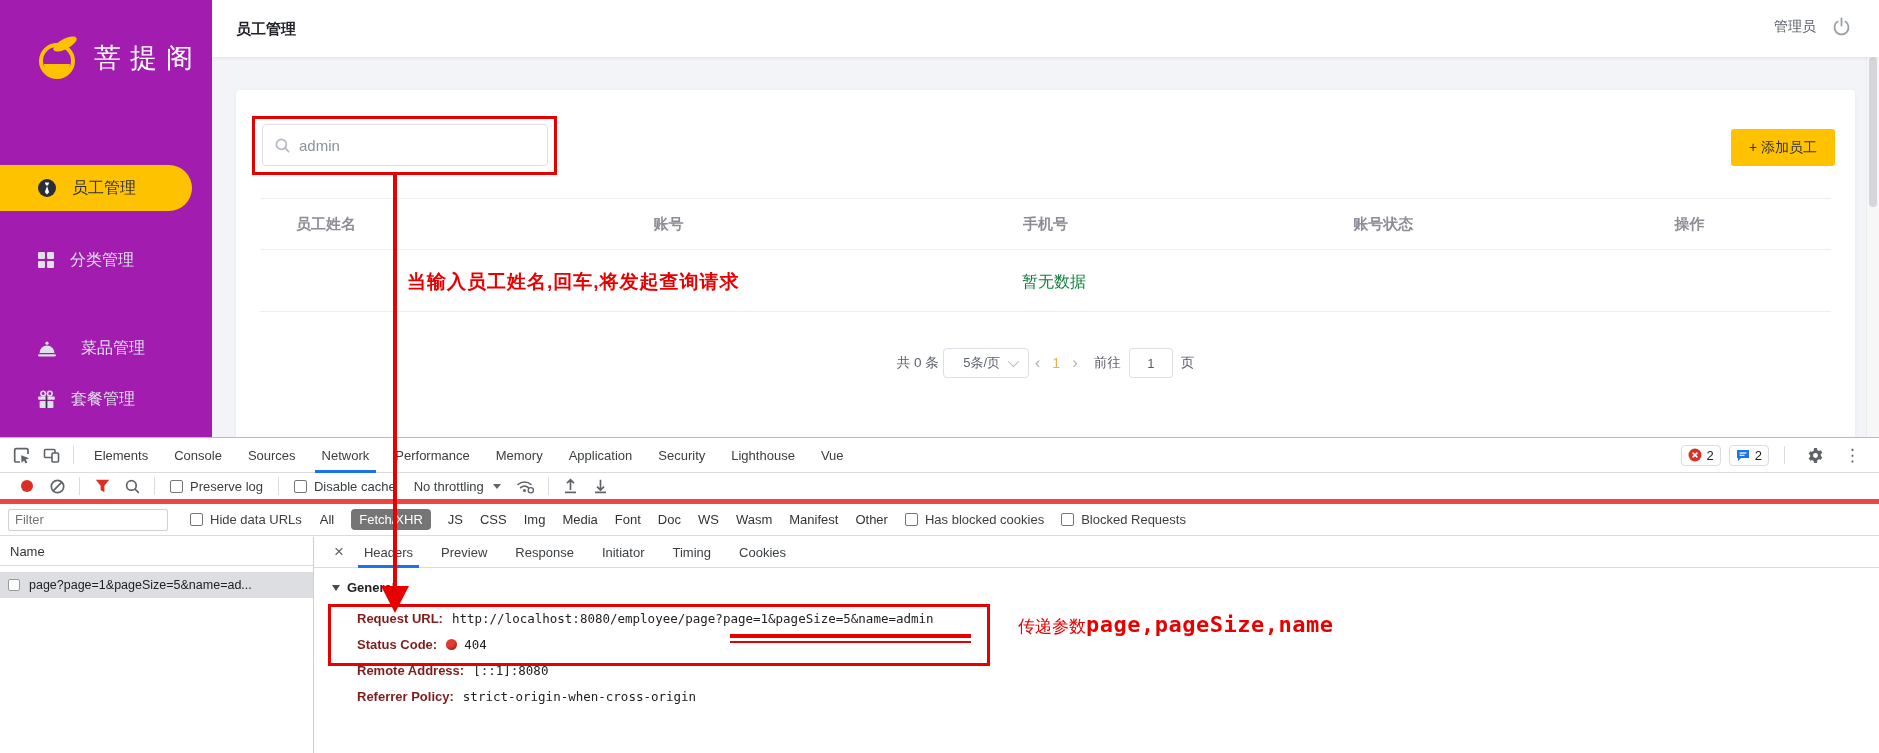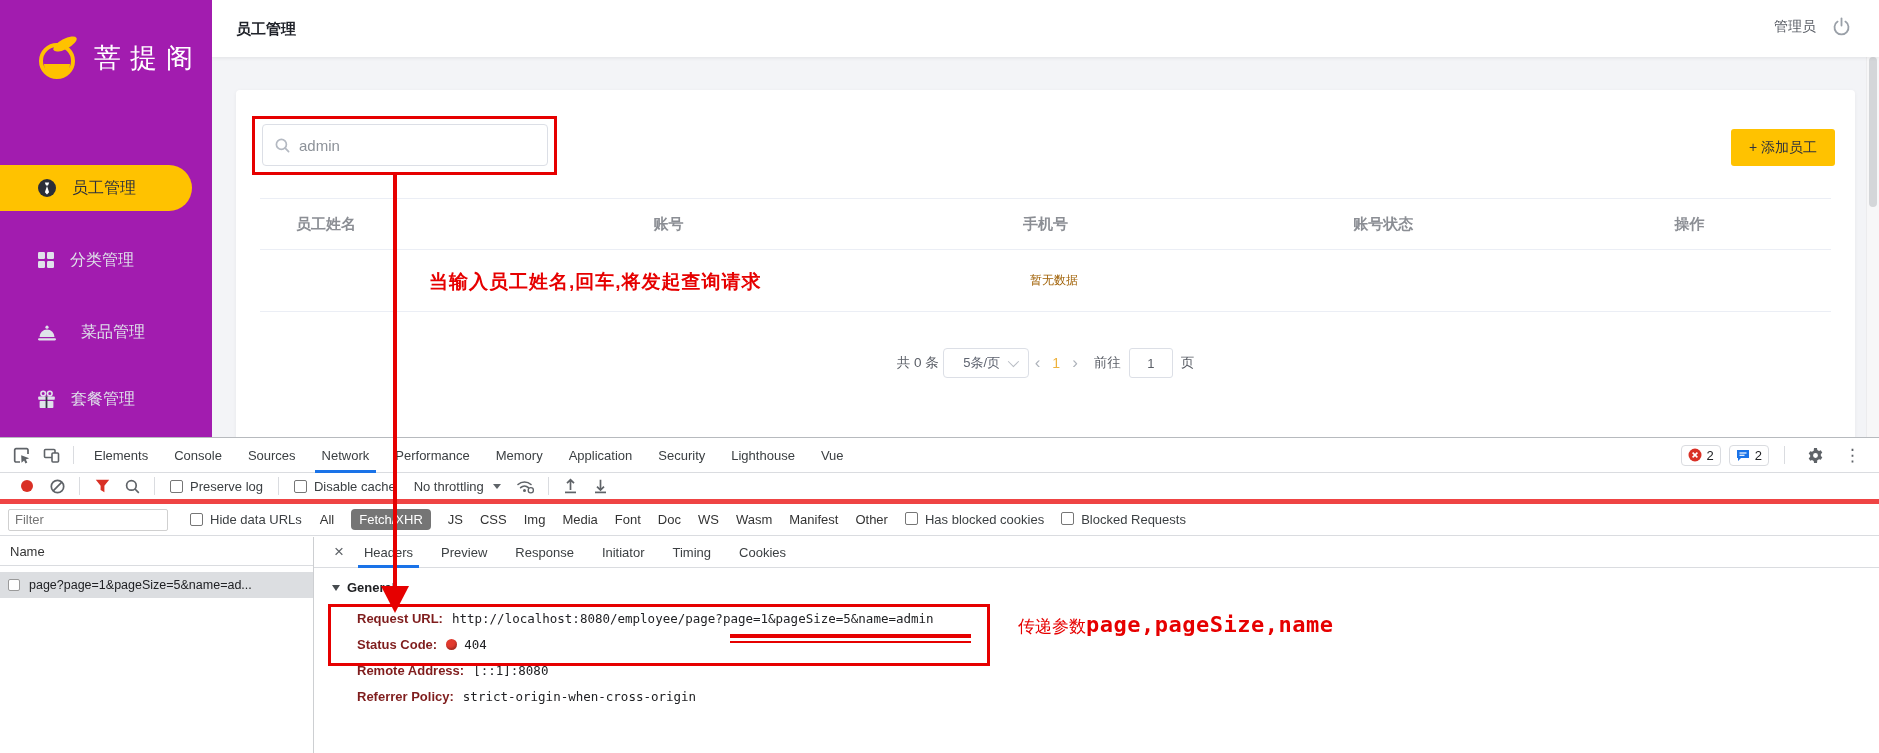--- a/index.html
+++ b/index.html
@@ -5,42 +5,42 @@
   * { margin:0; padding:0; box-sizing:border-box; }
   body { font-family:"Liberation Sans", sans-serif; background:#fff; }
   .screen { position:relative; width:1879px; height:753px; overflow:hidden; background:#fff; }
 
   
   .sidebar { position:absolute; left:0; top:0; width:212px; height:437px; background:#a21caf; z-index:2; }
   .logo { position:absolute; left:34px; top:34px; display:flex; align-items:center; gap:12px; }
   .logo-text { color:#ffffff; font-size:27px; letter-spacing:9px; font-weight:500; white-space:nowrap; }
   .menu-item { position:absolute; left:0; width:212px; height:46px; display:flex; align-items:center; gap:15px; padding-left:37px; color:#dfe2ea; font-size:16px; cursor:pointer; }
   .menu-item.active { width:192px; background:#ffc200; border-radius:0 23px 23px 0; color:#2f323c; }
-  .mi-0 { top:165px; } .mi-1 { top:237px; } .mi-2 { top:309px;gap:24px; } .mi-3 { top:376px; }
+  .mi-0 { top:165px; } .mi-1 { top:237px; } .mi-2 { top:325px;gap:24px; } .mi-3 { top:376px; }
 
   
   .main { position:absolute; left:212px; top:0; right:0; height:437px; background:#f3f4f7; }
   .pg-header { position:absolute; left:0; top:0; right:0; height:57px; background:#fff; box-shadow:0 1px 4px rgba(0,0,0,.08); z-index:1; }
   .pg-title { position:absolute; left:24px; top:20px; font-size:15px; font-weight:700; color:#20232a; }
   .user-box { position:absolute; right:28px; top:17px; display:flex; align-items:center; gap:16px; }
   .user-name { font-size:14px; color:#5a5e66; }
   .card { position:absolute; left:24px; right:24px; top:90px; bottom:-12px; background:#fff; border-radius:4px; box-shadow:0 1px 4px rgba(0,0,0,.05); }
 
   .search-wrap { position:absolute; left:26px; top:34px; width:286px; height:42px; border:1px solid #dcdfe6; border-radius:4px; background:#fff; display:flex; align-items:center; padding:0 12px; gap:9px; }
   .search-wrap input { border:none; outline:none; flex:1; font-size:15px; color:#8d9299; font-family:"Liberation Sans",sans-serif; background:transparent; }
   .add-btn { position:absolute; right:20px; top:39px; width:104px; height:37px; background:#ffc200; border:none; border-radius:3px; font-size:14px; color:#30333d; cursor:pointer; font-family:"Liberation Sans",sans-serif; }
 
   .emp-table { position:absolute; left:24px; right:24px; top:108px; }
   .thead { display:flex; align-items:center; height:52px; border-top:1px solid #ebeef5; border-bottom:1px solid #ebeef5; font-size:15px; font-weight:700; color:#8b8e94; }
   .th { text-align:center; }
   .th-0 { width:13%; text-align:left; padding-left:36px; }
   .th-1 { width:26%; } .th-2 { width:22%; } .th-3 { width:21%; } .th-4 { width:18%; }
   .tbody { position:relative; height:62px; border-bottom:1px solid #ebeef5; }
-  .empty-text { position:absolute; left:17px; right:0; top:22px; text-align:center; font-size:12px; color:#a16207; }
-  .red-note { position:absolute; left:169px; top:19px; font-size:19px; font-weight:700; color:#e60000; letter-spacing:1px; }
+  .empty-text { position:absolute; left:17px; right:0; top:22px; text-align:center; font-size:16px; color:#15803d; }
+  .red-note { position:absolute; left:147px; top:19px; font-size:19px; font-weight:700; color:#e60000; letter-spacing:1px; }
 
   .pagination { position:absolute; left:0; right:0; top:258px; display:flex; align-items:center; justify-content:center; font-size:13px; color:#5a5e66; }
   .pg-total { margin-right:4px; font-size:13.5px; }
   .pg-size { width:86px; height:30px; border:1px solid #dcdfe6; border-radius:4px; display:flex; align-items:center; justify-content:center; gap:8px; color:#5f6470; background:#fff; cursor:pointer;padding-left:8px; }
   .pg-size .chev { width:8px; height:8px; border-right:1.6px solid #b8bcc4; border-bottom:1.6px solid #b8bcc4; transform:rotate(45deg) translateY(-2px); }
   .pg-arrow { font-size:17px; color:#aeb3bb; padding:0 6px; cursor:pointer; }
   .pg-cur { color:#eeb23c; font-size:14px; padding:0 6px; cursor:default; }
   .pg-goto { display:flex; align-items:center; gap:8px; margin-left:10px; font-size:13.5px;}
   .pg-goto input { width:44px; height:30px; border:1px solid #dcdfe6; border-radius:3px; text-align:center; font-size:13px; color:#5a5e66; outline:none; }
 
@@ -64,21 +64,21 @@
   .cb { width:13px; height:13px; border:1px solid #767676; border-radius:2px; background:#fff; display:inline-block; flex:none; cursor:pointer; }
   .tool-label { display:flex; align-items:center; gap:7px; margin:0 8px; cursor:pointer; white-space:nowrap; }
   .throttle { display:flex; align-items:center; gap:9px; margin:0 10px; cursor:pointer;justify-content:space-between; }
   .caret-down { width:0; height:0; border-left:4px solid transparent; border-right:4px solid transparent; border-top:5px solid #5f6368; }
 
   .dt-filterbar { height:32px; border-bottom:1px solid #dadce0; display:flex; align-items:center; padding-left:8px; }
   .filter-input { width:160px; height:22px; border:1px solid #d0d0d0; border-radius:2px; padding:0 6px; font-size:13px; outline:none; font-family:"Liberation Sans",sans-serif; margin-right:22px; }
   .ftypes { display:flex; align-items:center; gap:17px; }
   .ftype { cursor:pointer; white-space:nowrap; color:#333; }
   .ftype.pill { background:#757575; color:#fff; padding:3px 8px; border-radius:4px; }
-  .fb-label { display:flex; align-items:flex-start; gap:7px; margin-left:17px; cursor:pointer; white-space:nowrap; }
+  .fb-label { display:flex; align-items:center; gap:7px; margin-left:17px; cursor:pointer; white-space:nowrap; }
 
   .dt-body { position:absolute; left:0; top:99px; right:0; bottom:0; display:flex; }
   .net-left { width:314px; border-right:1px solid #cdcfd2; }
   .nl-header { height:29px; line-height:29px; padding-left:10px; border-bottom:1px solid #dadce0; color:#333; }
   .nl-row { margin-top:6px; height:26px; background:#dcdee1; display:flex; align-items:center; gap:9px; padding-left:8px; font-size:12.5px; color:#202124; cursor:pointer; }
   .nl-row .cb { width:12px; height:12px; border-color:#9a9a9a; }
   .net-right { flex:1; position:relative; }
   .nr-tabs { height:31px; border-bottom:1px solid #dadce0; display:flex; align-items:center; padding-left:14px; }
   .close-x { font-size:17px; color:#5f6368; padding:0 6px; cursor:pointer; }
   .nr-tab { position:relative; height:31px; line-height:31px; padding:0 14px; cursor:pointer; }

